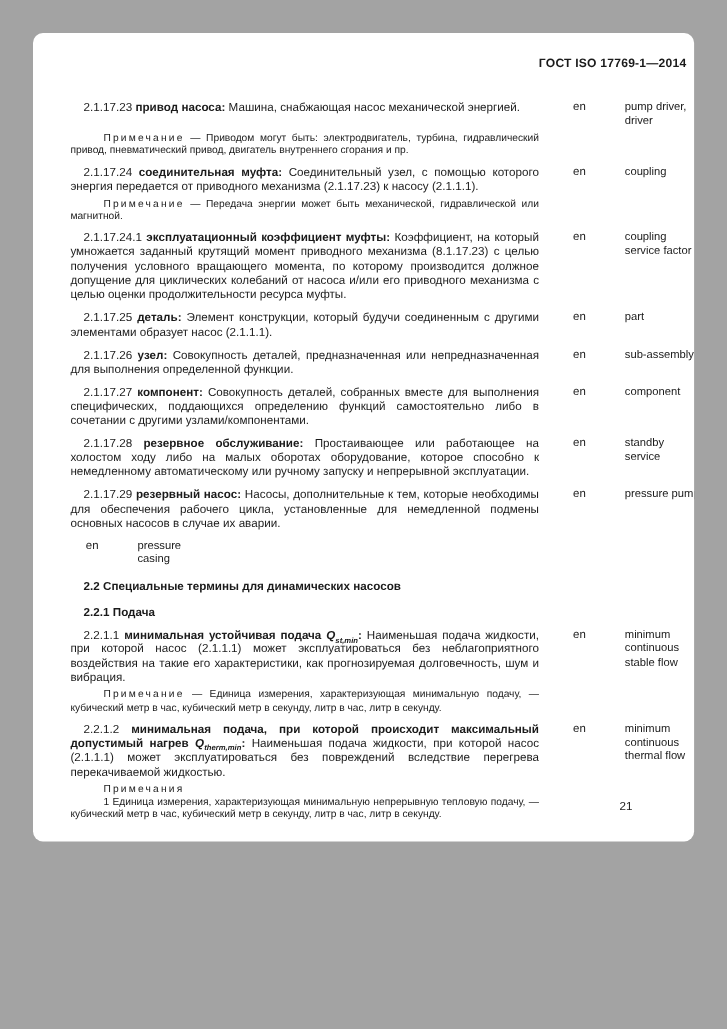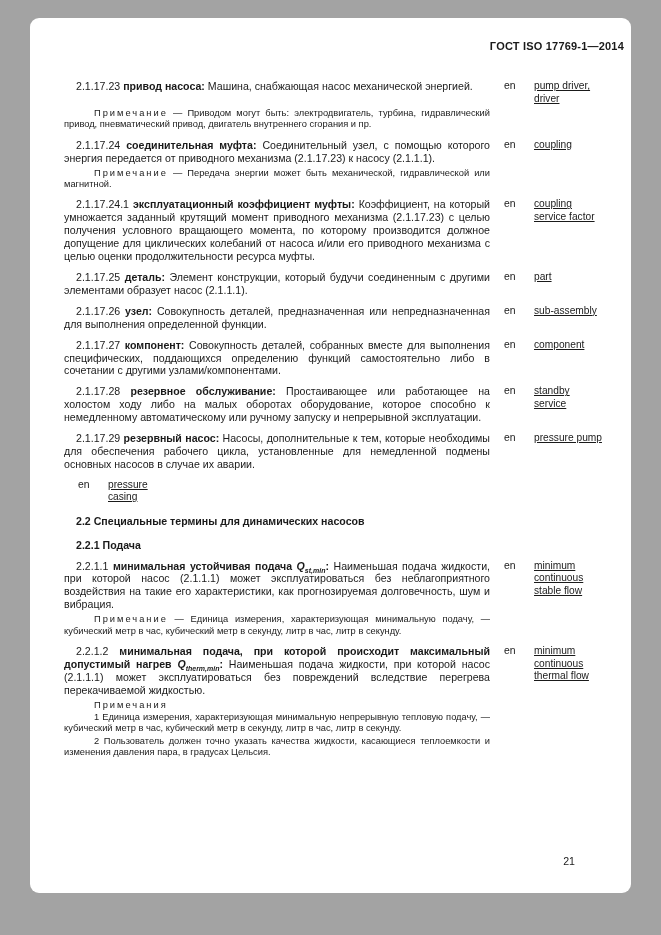--- a/index.html
+++ b/index.html
@@ -5,37 +5,37 @@
   * { box-sizing: border-box; }
   html, body { margin: 0; padding: 0; }
   body {
     width: 661px; height: 935px;
     background: #a3a3a3;
     font-family: "Liberation Sans", sans-serif;
     color: #1a1a1a;
   }
   .page {
     position: relative;
-    width: 601px; height: 875px;
-    margin: 18px auto;
+    width: 601px; height: 735px;
+    margin: 30px auto;
     background: #ffffff;
     border-radius: 9px;
     padding: 22px 3px 0 34px;
     overflow: hidden;
   }
   .doc-header {
     text-align: right;
     font-size: 11px;
     font-weight: bold;
     letter-spacing: 0.2px;
     padding-right: 4px;
     margin: 0 0 28px 0;
   }
   .row { display: flex; align-items: flex-start; }
-  .entry-row { margin-top: 8px; }
+  .entry-row { margin-top: 8px; gap: 17px; }
   .note-row { margin-top: 3px; }
   .heading-row { margin-top: 11px; }
   .ru {
     width: 426px;
     font-size: 10.6px;
     line-height: 12.9px;
     text-align: justify;
     flex-shrink: 0;
   }
   .ru p { margin: 0; }
@@ -57,21 +57,20 @@
     flex-shrink: 0;
     text-align: left;
   }
   .col-term {
     width: 70px;
     margin-left: 6px;
     font-size: 10.2px;
     line-height: 12.5px;
     flex-shrink: 0;
     text-align: left;
-    text-decoration: underline;
   }
   .sym { font-weight: bold; }
   .sym i { font-style: italic; font-weight: bold; }
   .sym sub { font-size: 7px; font-style: italic; line-height: 0; }
   .page-number {
     position: absolute;
     right: 56px;
     bottom: 26px;
     font-size: 10.6px;
   }
@@ -115,21 +114,21 @@
     <div class="ru">
       <p class="note"><span class="note-label">Примечание</span> <span>— Передача энергии может быть механической, гидравлической или магнитной.</span></p>
     </div>
   </div>
 
   <div class="row entry-row">
     <div class="ru">
       <p class="para">
         <span>2.1.17.24.1</span>
         <b>эксплуатационный коэффициент муфты:</b>
-        <span>Коэффициент, на который умножается заданный крутящий момент приводного механизма (2.1.17.23) с целью получения условного вращающего момента, по которому производится должное допущение для циклических колебаний от насоса и/или его приводного механизма с целью оценки продолжительности ресурса муфты.</span>
+        <span>Коэффициент, на который умножается заданный крутящий момент приводного механизма (8.1.17.23) с целью получения условного вращающего момента, по которому производится должное допущение для циклических колебаний от насоса и/или его приводного механизма с целью оценки продолжительности ресурса муфты.</span>
       </p>
     </div>
     <div class="col-en">en</div>
     <div class="col-term">coupling service factor</div>
   </div>
 
   <div class="row entry-row">
     <div class="ru">
       <p class="para">
         <span>2.1.17.25</span>
@@ -233,19 +232,18 @@
         <span>Наименьшая подача жидкости, при которой насос (2.1.1.1) может эксплуатироваться без повреждений вследствие перегрева перекачиваемой жидкостью.</span>
       </p>
     </div>
     <div class="col-en">en</div>
     <div class="col-term">minimum continuous thermal flow</div>
   </div>
   <div class="row note-row">
     <div class="ru">
       <p class="note"><span class="note-label">Примечания</span></p>
       <p class="note">1 Единица измерения, характеризующая минимальную непрерывную тепловую подачу, — кубический метр в час, кубический метр в секунду, литр в час, литр в секунду.</p>
-      <p class="note">2 Пользователь должен точно указать качества жидкости, касающиеся теплоемкости и изменения давления пара, в градусах Цельсия.</p>
     </div>
   </div>
 
   <div class="page-number">21</div>
 
 </div>
 
 </body></html>

